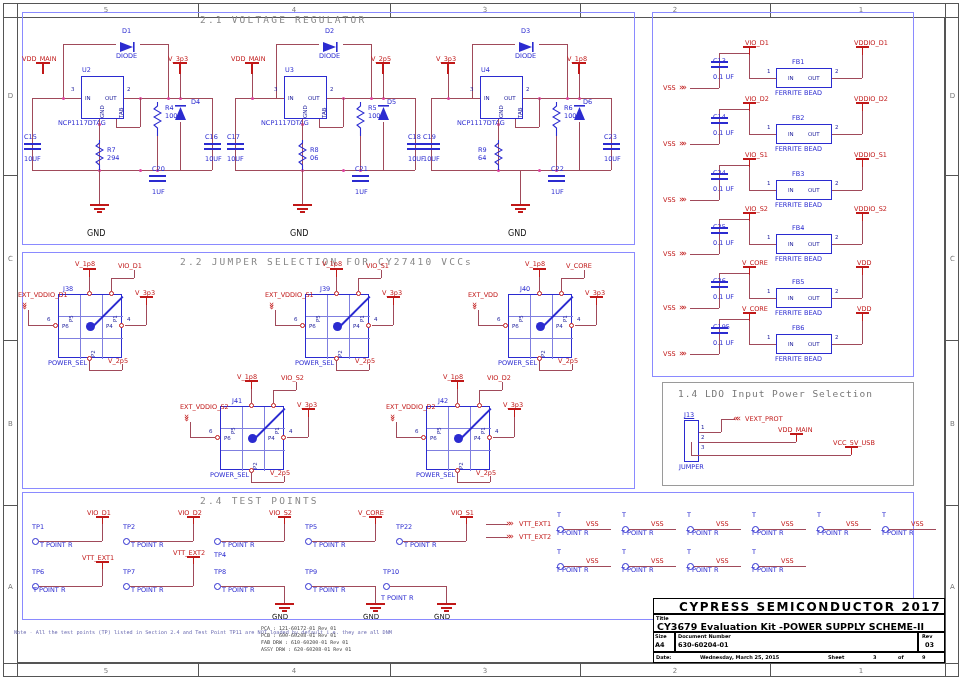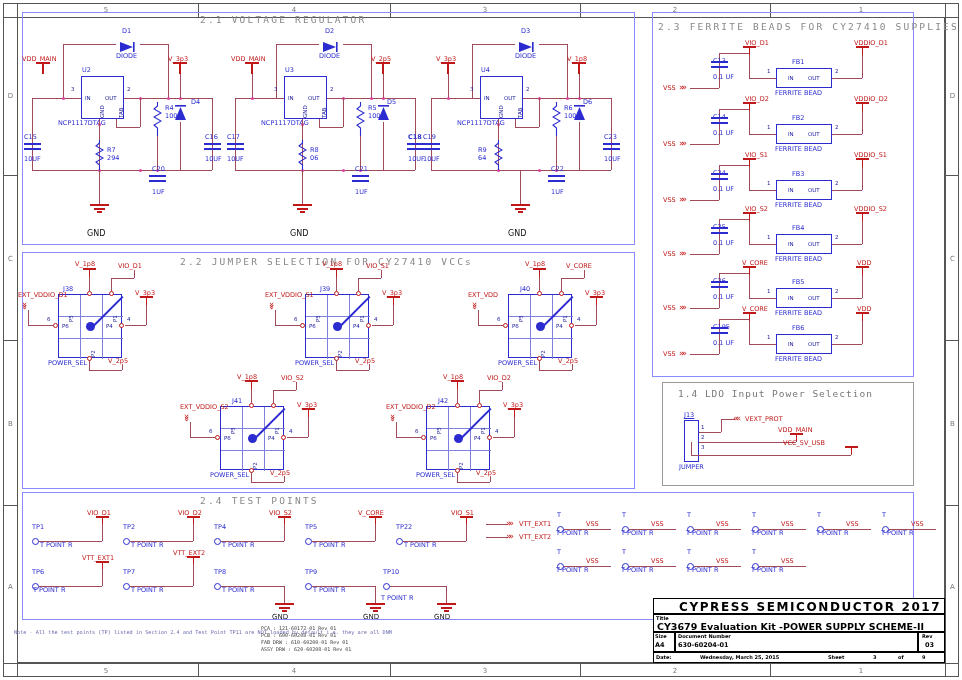--- a/index.html
+++ b/index.html
@@ -315,21 +315,21 @@
       <i style="left:0;top:0;width:17px;height:1.6px;"></i>
         <i style="left:0;top:5px;width:17px;height:1.6px;"></i>
     </div>
     <div class="lbl" style="left:227px;top:133px;">C17</div>
     <div class="lbl" style="left:227px;top:155px;">10UF</div>
 
     <div class="cap" style="left:407px;top:143px;width:17px;height:10px;">
       <i style="left:0;top:0;width:17px;height:1.6px;"></i>
         <i style="left:0;top:5px;width:17px;height:1.6px;"></i>
     </div>
-    <div class="lbl" style="left:408px;top:133px;font-weight:bold;">C18</div>
+    <div class="lbl" style="left:408px;top:133px;">C18</div>
     <div class="lbl" style="left:408px;top:155px;">10UF</div>
 
     <div class="res" style="left:298px;top:140px;width:9px;height:30px;">
       <svg width="9" height="30" viewBox="0 0 9 30">
           <polyline points="4.5,0 4.5,3 1,6 8,10 1,14 8,18 1,22 4.5,25 4.5,30" fill="none" stroke="#2b2bd0" stroke-width="1.1"></polyline>
         </svg>
     </div>
     <div class="lbl" style="left:310px;top:146px;">R8</div>
     <div class="lbl" style="left:310px;top:154px;">06</div>
 
@@ -709,21 +709,20 @@
         <i style="left:5.5px;top:0;width:1.5px;height:9px;"></i>
     </div>
     <div class="lbl net" style="left:503px;top:401px;">V_3p3</div>
     <div class="w wv" style="left:457px;top:472px;height:10px;"></div>
     <div class="w wh" style="left:457px;top:482px;width:33px;"></div>
     <div class="w wv" style="left:490px;top:476px;height:6px;"></div>
     <div class="lbl net" style="left:476px;top:469px;">V_2p5</div>
   </div>
 
   <div class="sect" style="left:652px;top:12px;width:262px;height:365px;"></div>
-  <div class="sect-title" style="left:658px;top:21px;">2.3 FERRITE BEADS FOR CY27410 SUPPLIES</div>
 
   <div>
     <div class="box" style="left:776px;top:68px;width:56px;height:20px;"></div>
     <div class="lbl" style="left:792px;top:58px;">FB1</div>
     <div class="lbl" style="left:775px;top:89px;">FERRITE BEAD</div>
     <div class="lbl pin" style="left:788px;top:75px;">IN</div>
     <div class="lbl pin" style="left:808px;top:75px;">OUT</div>
     <div class="lbl pin" style="left:767px;top:68px;">1</div>
     <div class="lbl pin" style="left:835px;top:68px;">2</div>
     <div class="w wh" style="left:749px;top:78px;width:27px;"></div>
@@ -959,21 +958,21 @@
     </div>
     <div class="lbl net" style="left:778px;top:426px;">VDD_MAIN</div>
 
     <div class="w wh" style="left:691px;top:455px;width:160px;"></div>
     <div class="w wv" style="left:691px;top:442px;height:13px;"></div>
     <div class="w wv" style="left:851px;top:449px;height:6px;"></div>
     <div class="pport" style="left:845px;top:446px;width:13px;height:8px;">
       <i style="left:0;top:0;width:13px;height:1.5px;"></i>
         <i style="left:5.5px;top:0;width:1.5px;height:8px;"></i>
     </div>
-    <div class="lbl net" style="left:783px;top:439px;">VCC_5V_USB</div>
+    <div class="lbl net" style="left:833px;top:439px;">VCC_5V_USB</div>
   </div>
 
   <div class="sect" style="left:22px;top:492px;width:892px;height:128px;"></div>
   <div class="sect-title" style="left:200px;top:495px;">2.4 TEST POINTS</div>
 
   <div>
     <div class="lbl" style="left:32px;top:523px;">TP1</div>
     <div class="tpc" style="left:32px;top:538px;"></div>
     <div class="lbl" style="left:40px;top:541px;">T POINT R</div>
     <div class="w wh" style="left:39px;top:541px;width:63px;"></div>
@@ -992,21 +991,21 @@
     <div class="w wh" style="left:130px;top:541px;width:63px;"></div>
     <div class="w wv" style="left:193px;top:523px;height:18px;"></div>
     <div class="pport" style="left:187px;top:516px;width:13px;height:8px;">
       <i style="left:0;top:0;width:13px;height:1.5px;"></i>
         <i style="left:5.5px;top:0;width:1.5px;height:8px;"></i>
     </div>
     <div class="lbl net" style="left:178px;top:509px;">VIO_D2</div>
   </div>
 
   <div>
-    <div class="lbl" style="left:214px;top:523px;">TP4</div>
+    <div class="lbl" style="left:214px;top:551px;">TP4</div>
     <div class="tpc" style="left:214px;top:538px;"></div>
     <div class="lbl" style="left:222px;top:541px;">T POINT R</div>
     <div class="w wh" style="left:221px;top:541px;width:63px;"></div>
     <div class="w wv" style="left:284px;top:523px;height:18px;"></div>
     <div class="pport" style="left:278px;top:516px;width:13px;height:8px;">
       <i style="left:0;top:0;width:13px;height:1.5px;"></i>
         <i style="left:5.5px;top:0;width:1.5px;height:8px;"></i>
     </div>
     <div class="lbl net" style="left:269px;top:509px;">VIO_S2</div>
   </div>

